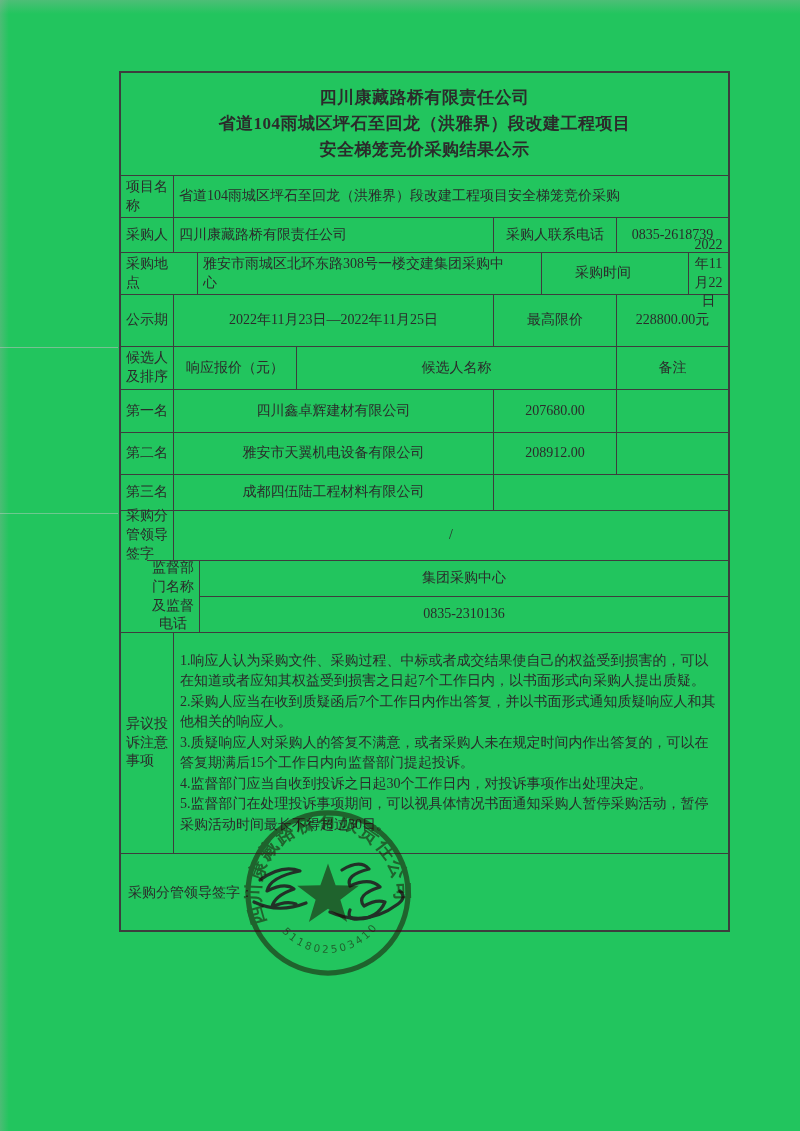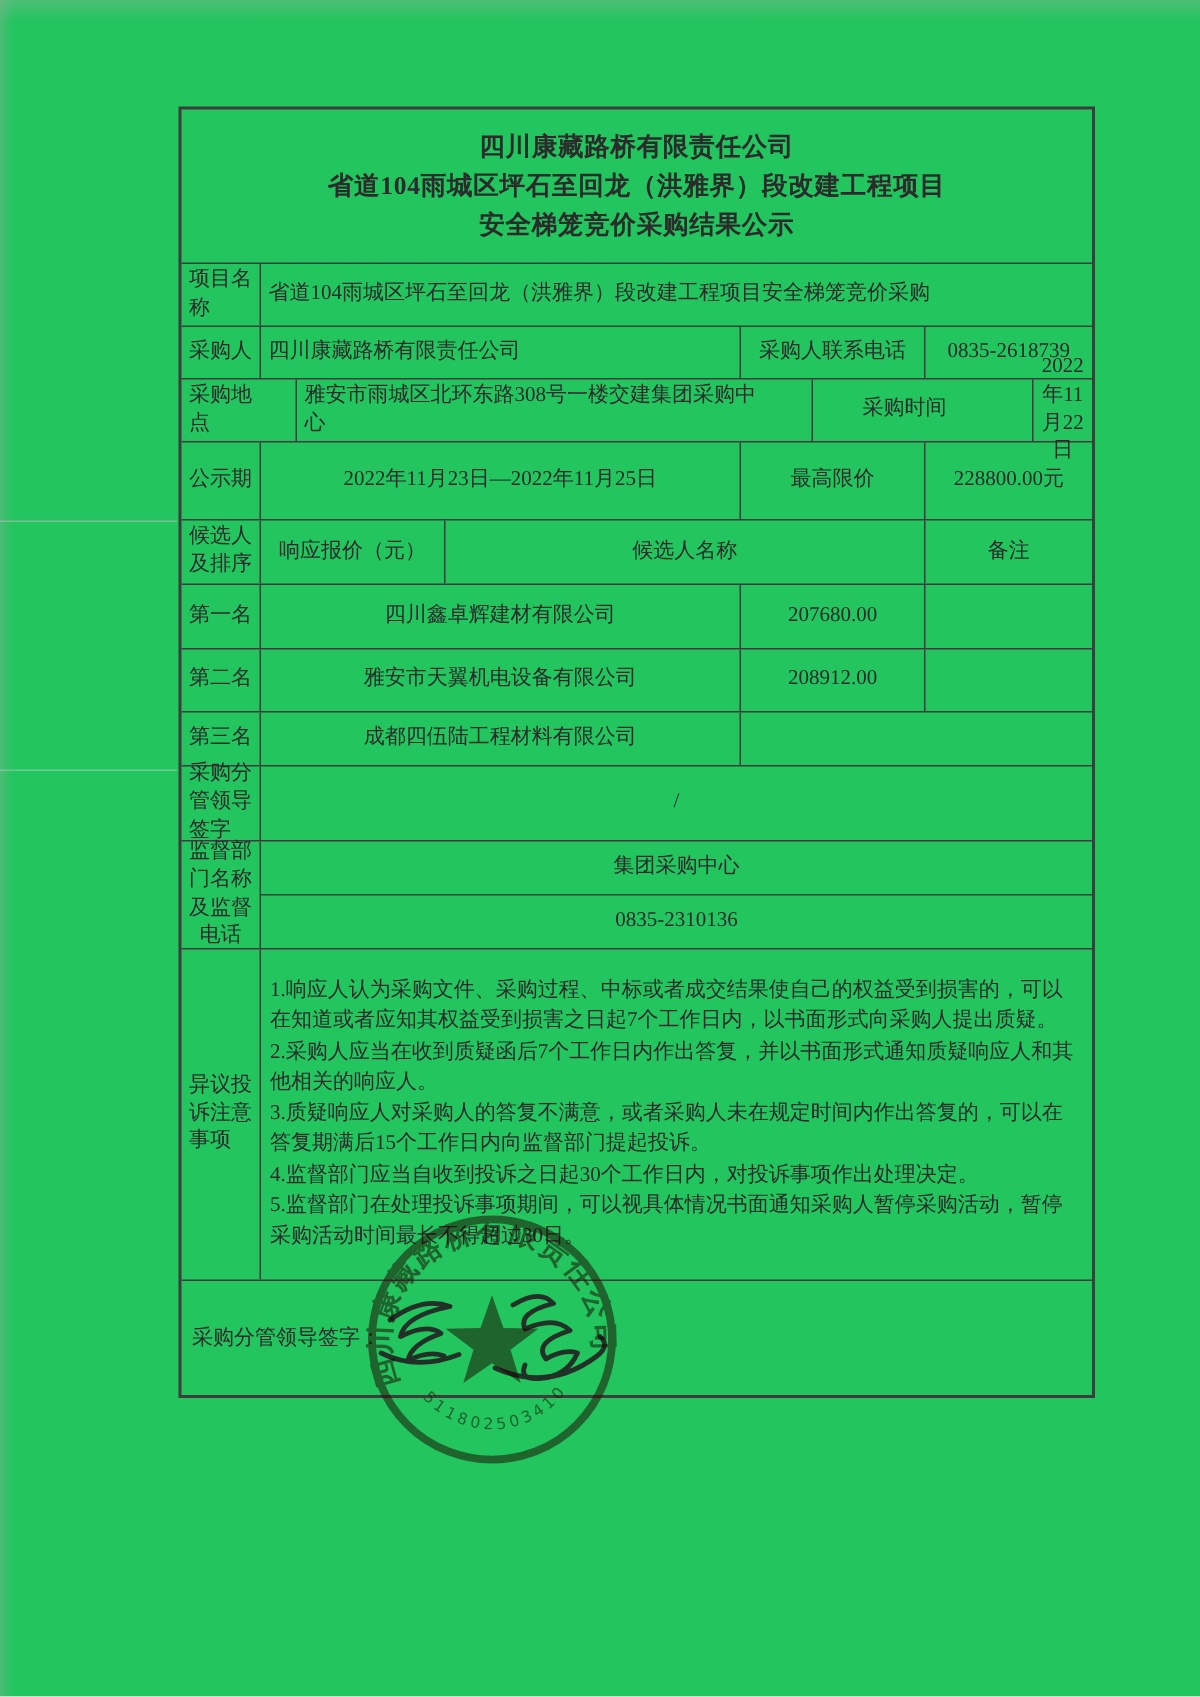--- a/index.html
+++ b/index.html
@@ -67,21 +67,21 @@
   }
   .r-project    { height: 42px; }
   .r-purchaser  { height: 35px; }
   .r-location   { height: 42px; gap: 24px; }
   .r-publicity  { height: 52px; }
   .r-candhead   { height: 43px; }
   .r-rank1      { height: 43px; }
   .r-rank2      { height: 42px; }
   .r-rank3      { height: 36px; }
   .r-other      { height: 50px; }
-  .r-superv     { height: 72px; }
+  .r-superv     { height: 72px; margin-left: 26px; }
   .r-objection  { height: 221px; }
   .r-sign       { height: 79px; }
 
   .superv-stack { flex-direction: column; padding: 0; align-items: stretch; }
   .superv-sub {
     flex: 1; display: flex; align-items: center; justify-content: center;
     text-align: center;
   }
   .superv-sub + .superv-sub { border-top: 1px solid #3d3d3d; }
 

